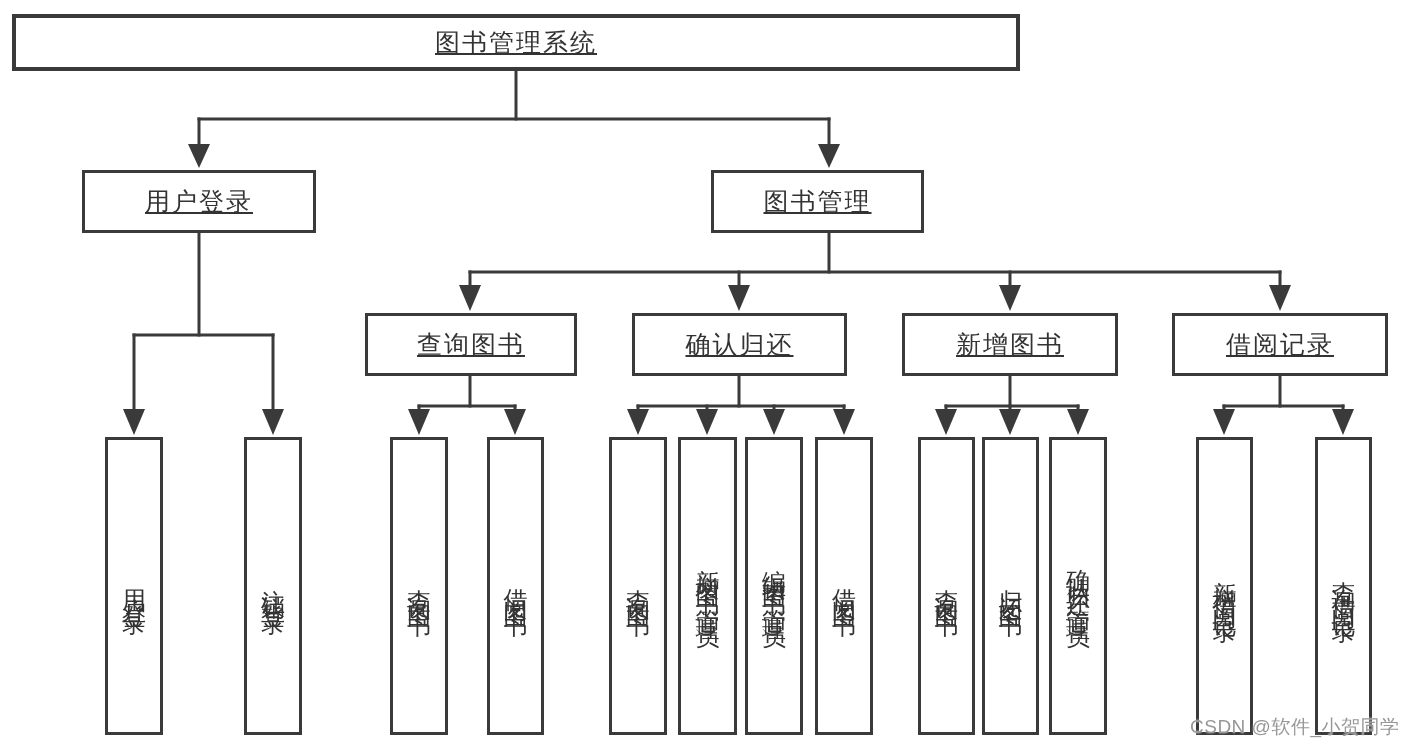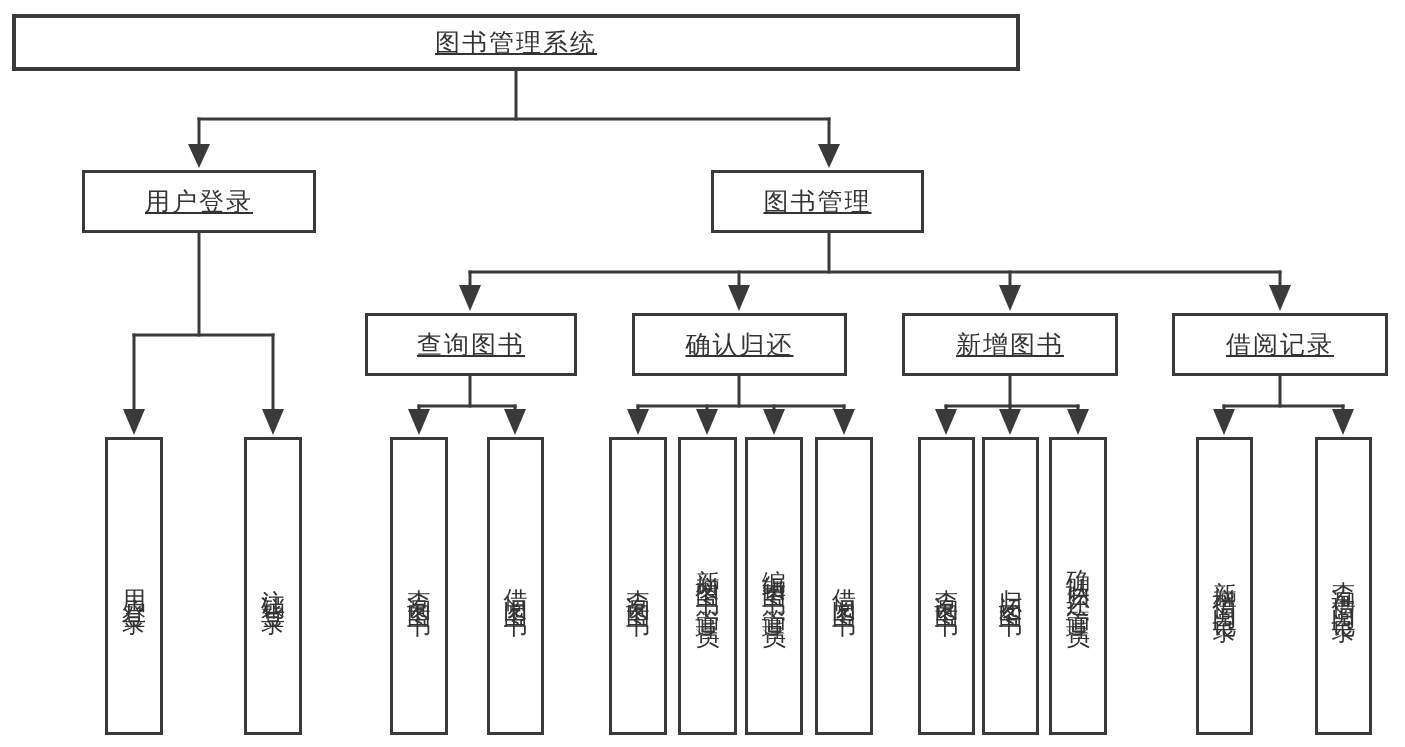--- a/index.html
+++ b/index.html
@@ -213,14 +213,15 @@
     <span>确认归还（管理员）</span>
   </div>
 
   <div class="vnode" style="left:1196px; width:57px">
     <span>新增借阅记录</span>
   </div>
   <div class="vnode" style="left:1315px; width:57px">
     <span>查询借阅记录</span>
   </div>
 
+  <div class="watermark">CSDN @软件_小贺同学</div>
 
 </div>
 
 </body></html>

